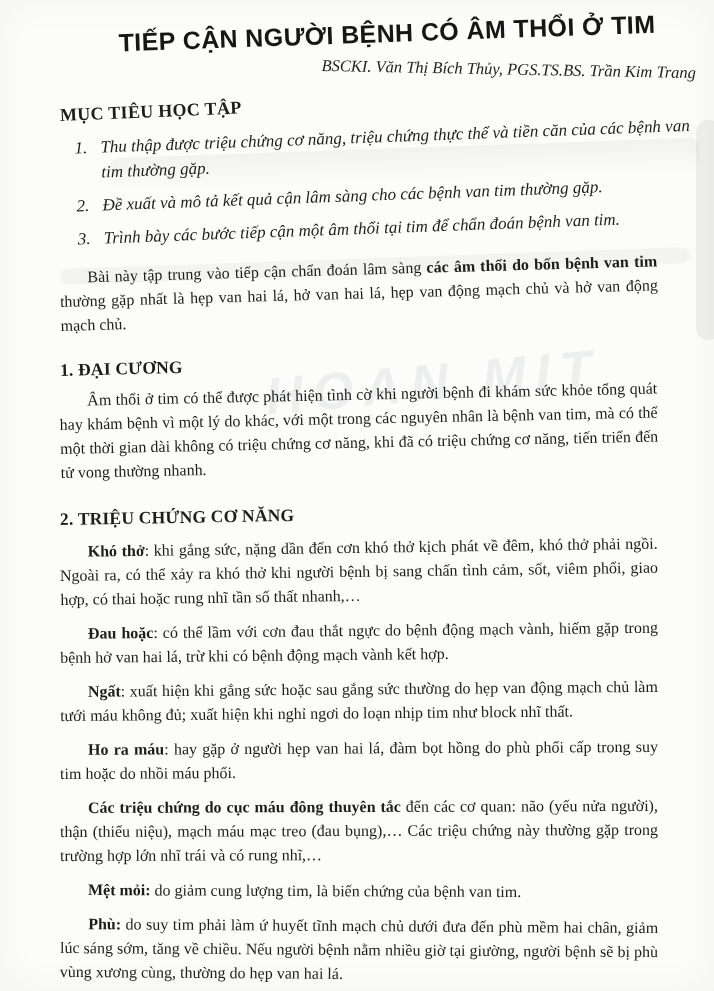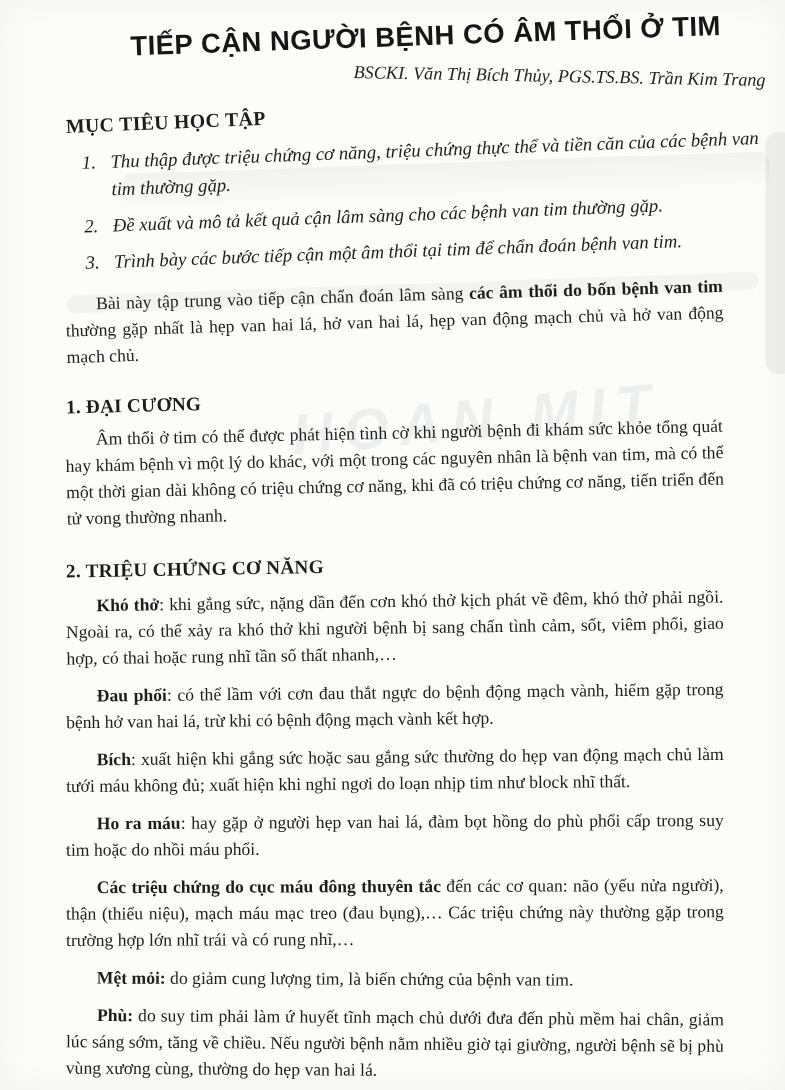--- a/index.html
+++ b/index.html
@@ -159,23 +159,23 @@
     <p class="para intro-para"><span>Bài này tập trung vào tiếp cận chẩn đoán lâm sàng </span><span class="bold">các âm thổi do bốn bệnh van tim</span><span> thường gặp nhất là hẹp van hai lá, hở van hai lá, hẹp van động mạch chủ và hở van động mạch chủ.</span></p>
 
     <div class="sec-heading h-daicuong">1. ĐẠI CƯƠNG</div>
 
     <p class="para p-daicuong">Âm thổi ở tim có thể được phát hiện tình cờ khi người bệnh đi khám sức khỏe tổng quát hay khám bệnh vì một lý do khác, với một trong các nguyên nhân là bệnh van tim, mà có thể một thời gian dài không có triệu chứng cơ năng, khi đã có triệu chứng cơ năng, tiến triển đến tử vong thường nhanh.</p>
 
     <div class="sec-heading h-trieuchung">2. TRIỆU CHỨNG CƠ NĂNG</div>
 
     <p class="para symptom r1"><span class="bold">Khó thở</span><span>: khi gắng sức, nặng dần đến cơn khó thở kịch phát về đêm, khó thở phải ngồi. Ngoài ra, có thể xảy ra khó thở khi người bệnh bị sang chấn tình cảm, sốt, viêm phổi, giao hợp, có thai hoặc rung nhĩ tần số thất nhanh,…</span></p>
 
-    <p class="para symptom r2"><span class="bold">Đau phổi</span><span>: có thể lầm với cơn đau thắt ngực do bệnh động mạch vành, hiếm gặp trong bệnh hở van hai lá, trừ khi có bệnh động mạch vành kết hợp.</span></p>
+    <p class="para symptom r2"><span class="bold">Đau hoặc</span><span>: có thể lầm với cơn đau thắt ngực do bệnh động mạch vành, hiếm gặp trong bệnh hở van hai lá, trừ khi có bệnh động mạch vành kết hợp.</span></p>
 
-    <p class="para symptom r3"><span class="bold">Bích</span><span>: xuất hiện khi gắng sức hoặc sau gắng sức thường do hẹp van động mạch chủ làm tưới máu không đủ; xuất hiện khi nghỉ ngơi do loạn nhịp tim như block nhĩ thất.</span></p>
+    <p class="para symptom r3"><span class="bold">Ngất</span><span>: xuất hiện khi gắng sức hoặc sau gắng sức thường do hẹp van động mạch chủ làm tưới máu không đủ; xuất hiện khi nghỉ ngơi do loạn nhịp tim như block nhĩ thất.</span></p>
 
     <p class="para symptom r4"><span class="bold">Ho ra máu</span><span>: hay gặp ở người hẹp van hai lá, đàm bọt hồng do phù phổi cấp trong suy tim hoặc do nhồi máu phổi.</span></p>
 
     <p class="para symptom r5"><span class="bold">Các triệu chứng do cục máu đông thuyên tắc</span><span> đến các cơ quan: não (yếu nửa người), thận (thiểu niệu), mạch máu mạc treo (đau bụng),… Các triệu chứng này thường gặp trong trường hợp lớn nhĩ trái và có rung nhĩ,…</span></p>
 
     <p class="para symptom r6"><span class="bold">Mệt mỏi:</span><span> do giảm cung lượng tim, là biến chứng của bệnh van tim.</span></p>
 
     <p class="para symptom r7"><span class="bold">Phù:</span><span> do suy tim phải làm ứ huyết tĩnh mạch chủ dưới đưa đến phù mềm hai chân, giảm lúc sáng sớm, tăng về chiều. Nếu người bệnh nằm nhiều giờ tại giường, người bệnh sẽ bị phù vùng xương cùng, thường do hẹp van hai lá.</span></p>
 
   </div>

